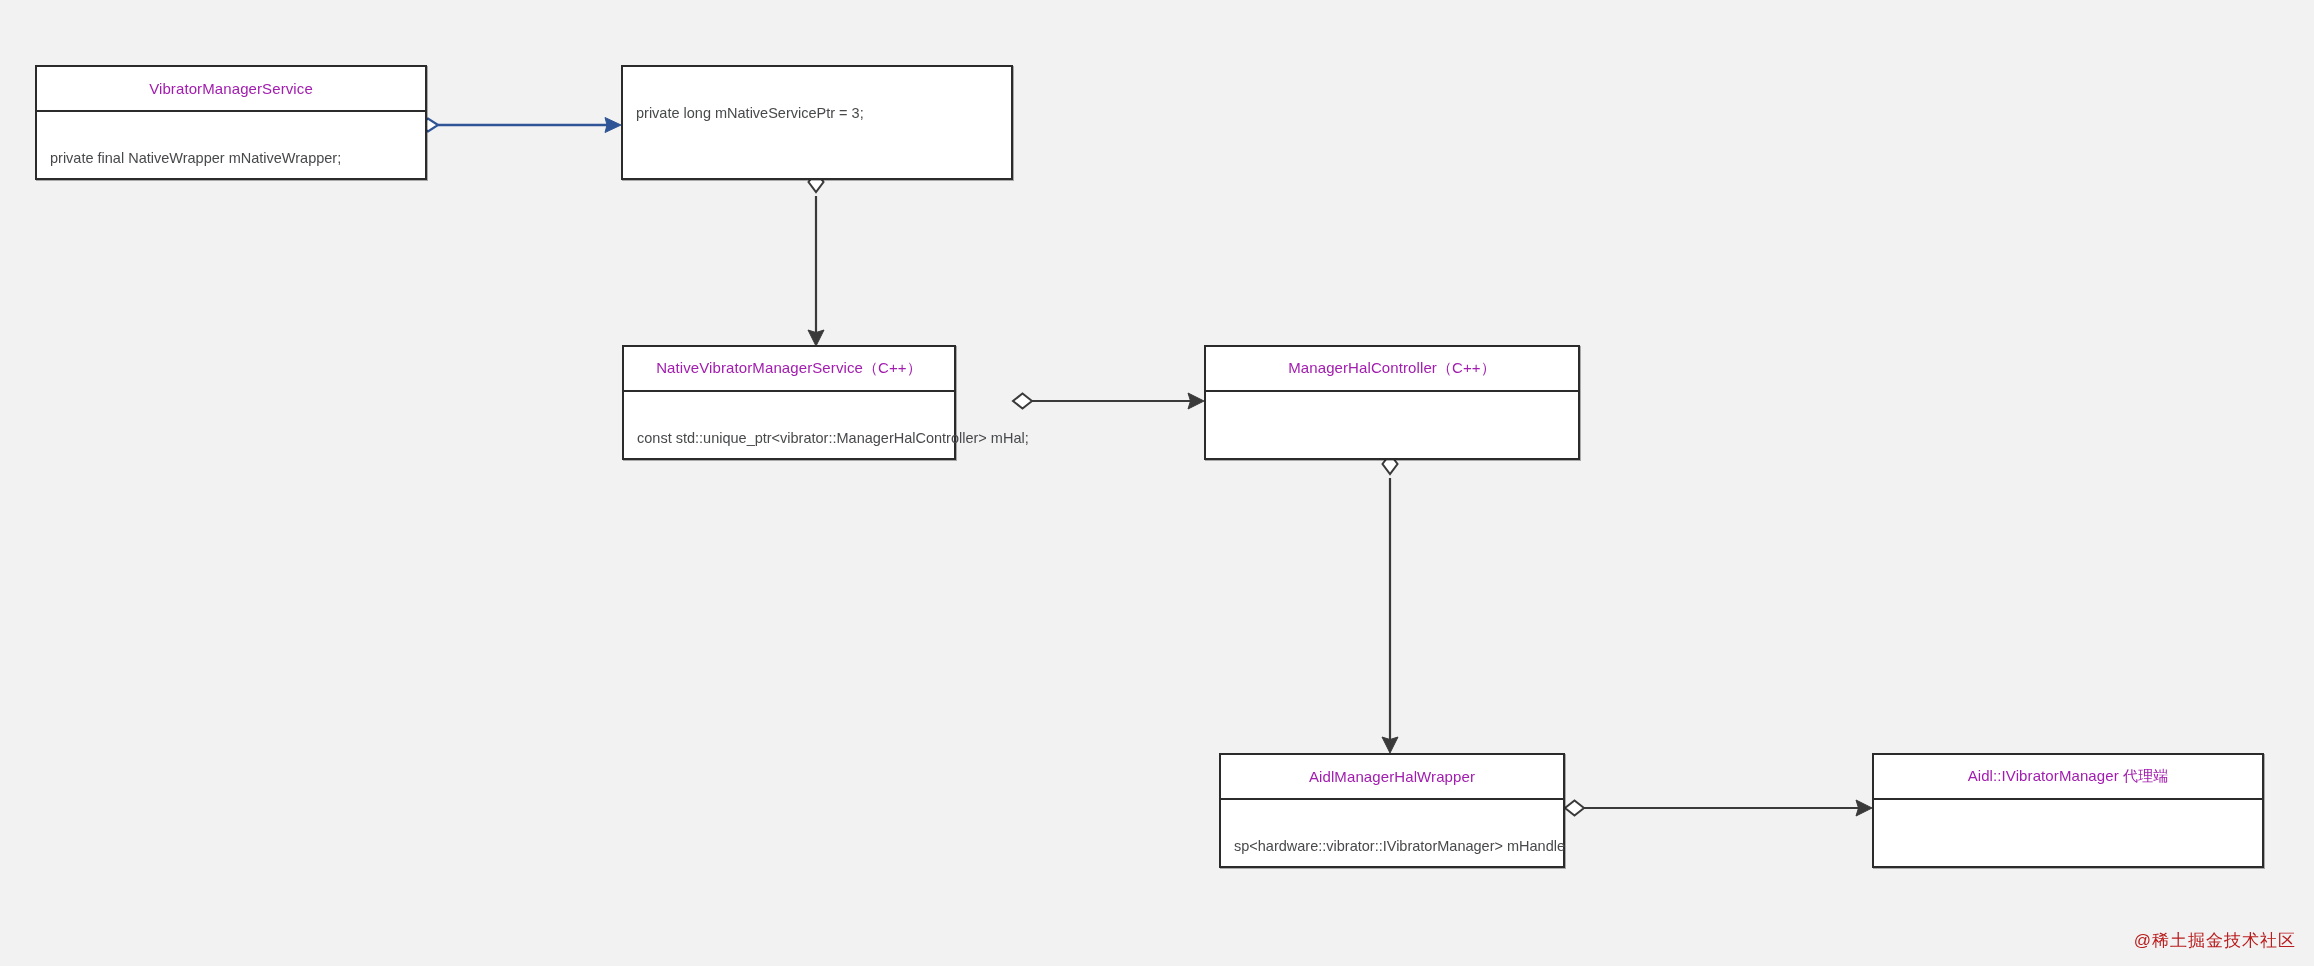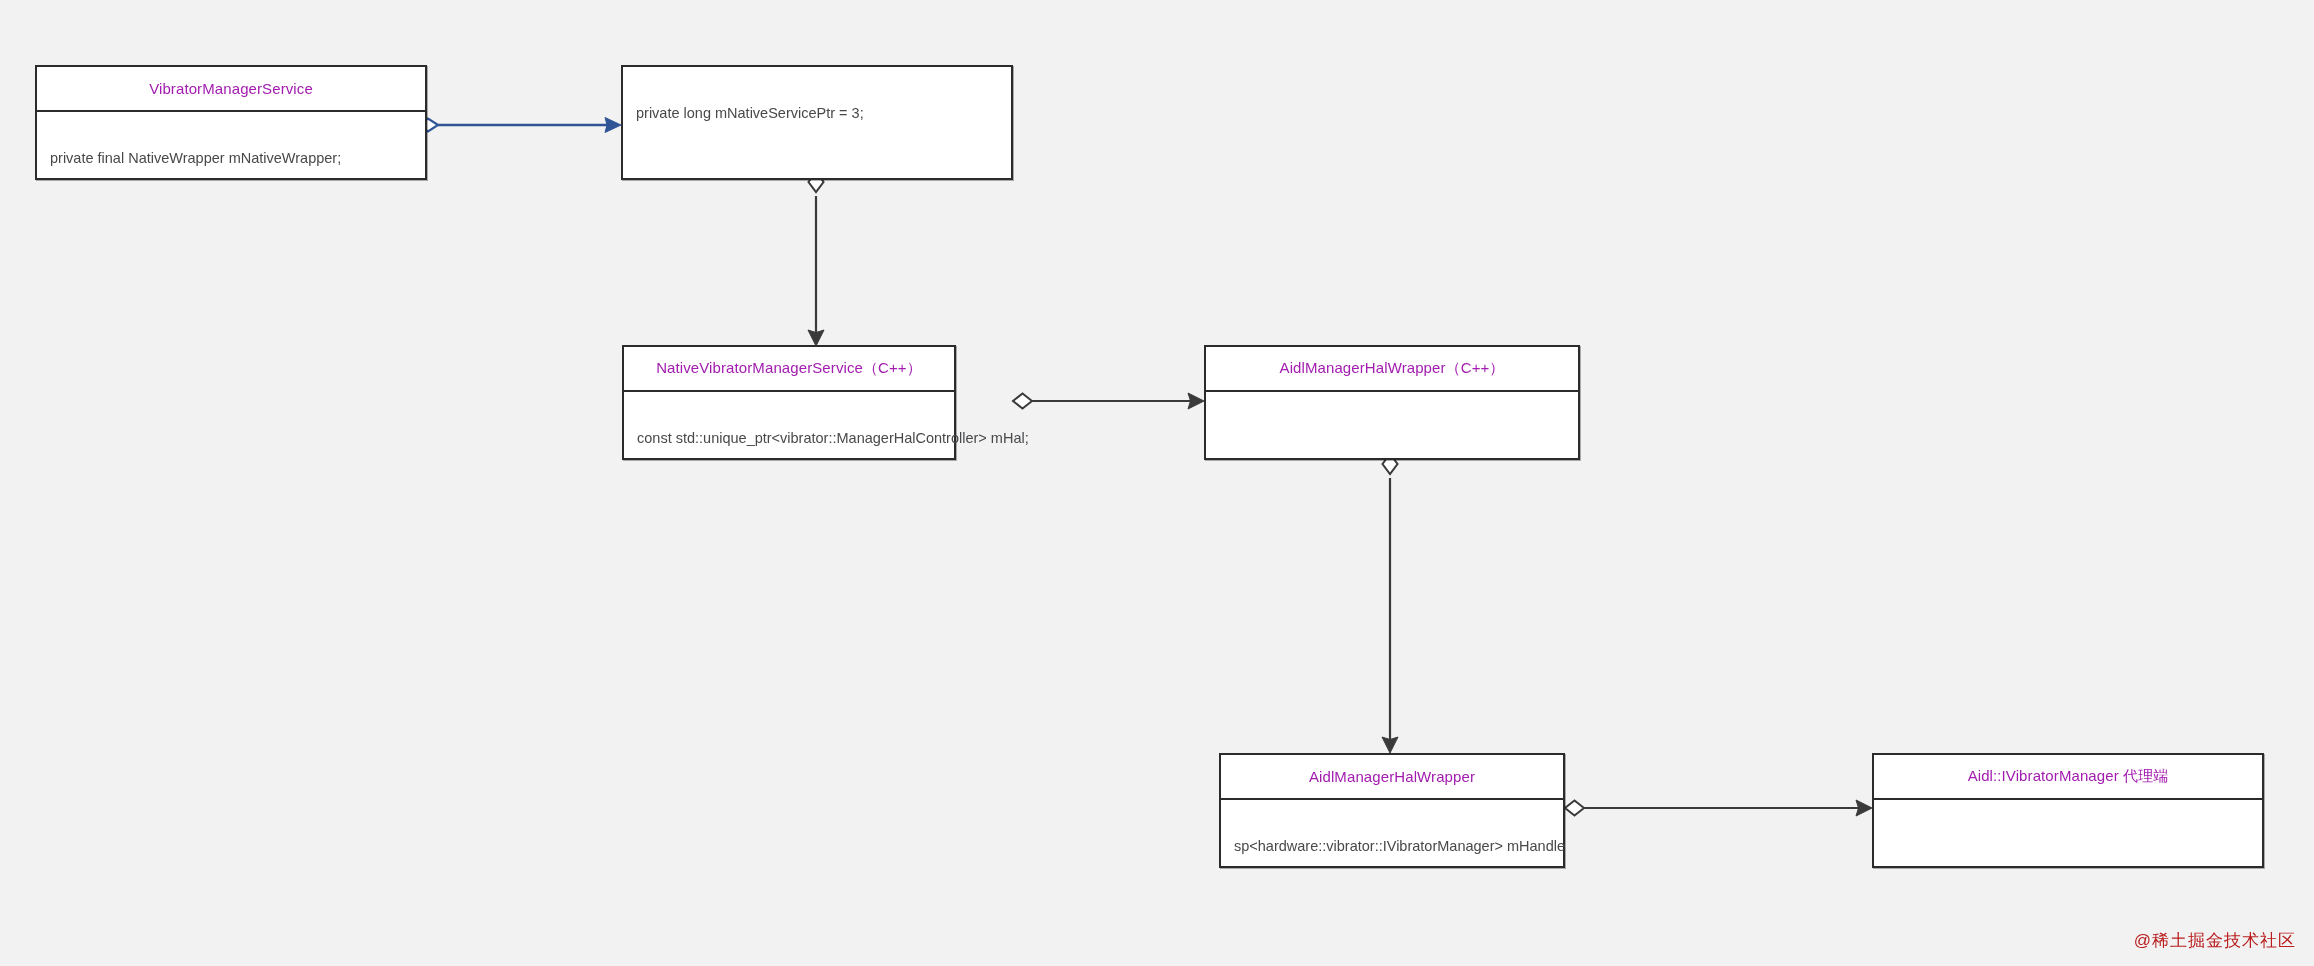--- a/index.html
+++ b/index.html
@@ -140,21 +140,21 @@
     <div class="uml-header">
       <span class="title">NativeVibratorManagerService（C++）</span>
     </div>
     <div class="uml-body">
       <span class="attr">const std::unique_ptr&lt;vibrator::ManagerHalController&gt; mHal;</span>
     </div>
   </div>
 
   <div class="uml-class" style="left:1204px; top:345px; width:376px; height:115px;">
     <div class="uml-header">
-      <span class="title">AidlManagerHalWrapper（C++）</span>
+      <span class="title">ManagerHalController（C++）</span>
     </div>
   </div>
 
   <div class="uml-class" style="left:1872px; top:753px; width:392px; height:115px;">
     <div class="uml-header">
       <span class="title">Aidl::IVibratorManager 代理端</span>
     </div>
     <div class="uml-body">
       <span class="attr"></span>
     </div>

